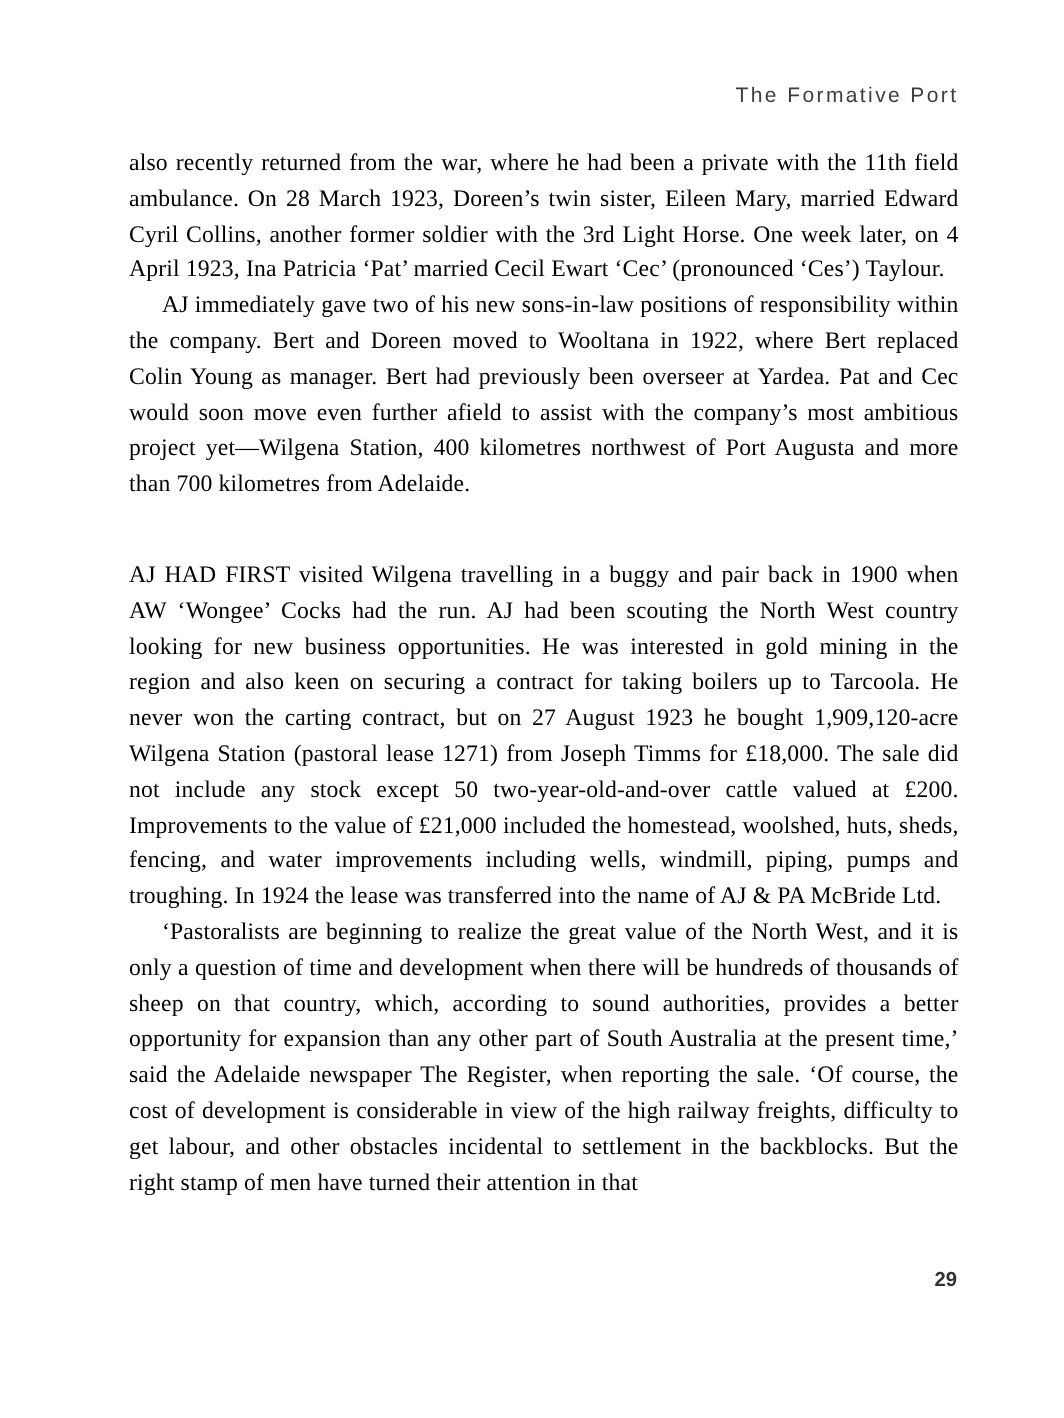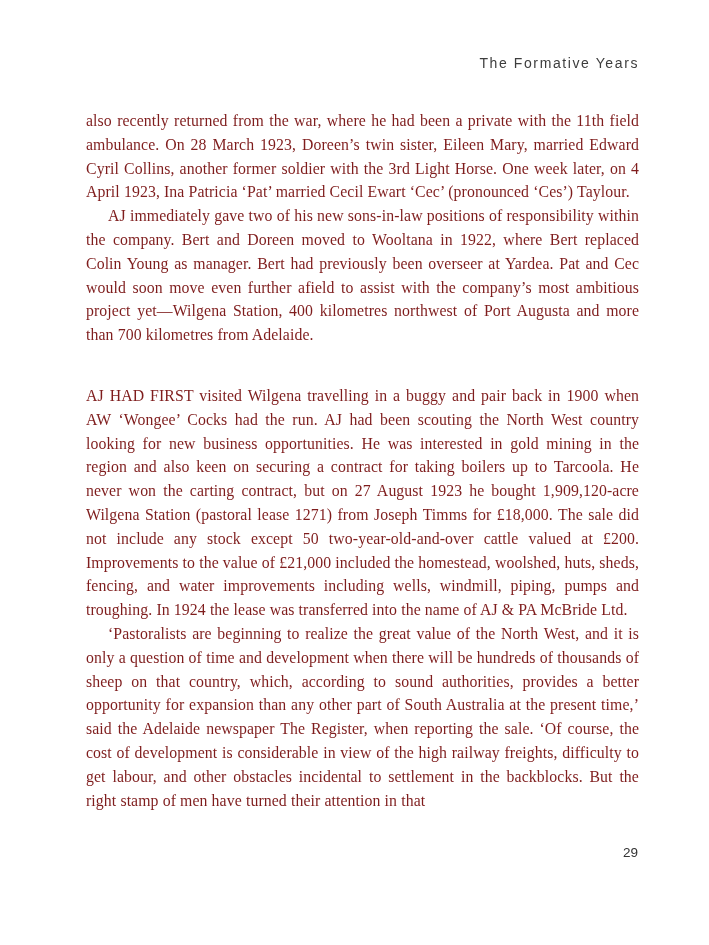--- a/index.html
+++ b/index.html
@@ -21,24 +21,24 @@
     left: 86px;
     width: 553px;
     text-align: right;
     font-family: "Liberation Sans", sans-serif;
     font-size: 14px;
     letter-spacing: 1.6px;
     color: #3d3d3d;
   }
   .page-body {
     position: absolute;
-    top: 109px;
+    top: 97px;
     left: 86px;
     width: 553px;
-    color: #7f1d1d;
+    color: #000000;
   }
   .para {
     margin: 0;
     font-size: 15.8px;
     line-height: 23.8px;
     text-align: justify;
     letter-spacing: 0.1px;
   }
   .para.indent {
     text-indent: 22px;
@@ -48,27 +48,28 @@
   }
   .italic {
   }
   .page-number {
     position: absolute;
     right: 71px;
     bottom: 85px;
     font-family: "Liberation Sans", sans-serif;
     font-size: 13.5px;
     color: #333333;
+    font-weight: bold;
   }
 </style>
 </head>
 <body>
 
 <div class="book-page">
-  <div class="running-header">The Formative Years</div>
+  <div class="running-header">The Formative Port</div>
 
   <div class="page-body">
       <p class="para"><span>also recently returned from the war, where he had been a private with the 11th field ambulance. On 28 March 1923, Doreen’s twin sister, Eileen Mary, married Edward Cyril Collins, another former soldier with the 3rd Light Horse. One week later, on 4 April 1923, Ina Patricia ‘Pat’ married Cecil Ewart ‘Cec’ (pronounced ‘Ces’) Taylour.</span></p>
       <p class="para indent"><span>AJ immediately gave two of his new sons-in-law positions of responsibility within the company. Bert and Doreen moved to Wooltana in 1922, where Bert replaced Colin Young as manager. Bert had previously been overseer at Yardea. Pat and Cec would soon move even further afield to assist with the company’s most ambitious project yet—Wilgena Station, 400 kilometres northwest of Port Augusta and more than 700 kilometres from Adelaide.</span></p>
       <p class="para section-break"><span>AJ HAD FIRST visited Wilgena travelling in a buggy and pair back in 1900 when AW ‘Wongee’ Cocks had the run. AJ had been scouting the North West country looking for new business opportunities. He was interested in gold mining in the region and also keen on securing a contract for taking boilers up to Tarcoola. He never won the carting contract, but on 27 August 1923 he bought 1,909,120-acre Wilgena Station (pastoral lease 1271) from Joseph Timms for £18,000. The sale did not include any stock except 50 two-year-old-and-over cattle valued at £200. Improvements to the value of £21,000 included the homestead, woolshed, huts, sheds, fencing, and water improvements including wells, windmill, piping, pumps and troughing. In 1924 the lease was transferred into the name of AJ &amp; PA McBride Ltd.</span></p>
       <p class="para indent"><span>‘Pastoralists are beginning to realize the great value of the North West, and it is only a question of time and development when there will be hundreds of thousands of sheep on that country, which, according to sound authorities, provides a better opportunity for expansion than any other part of South Australia at the present time,’ said the Adelaide newspaper </span><span class="italic">The Register</span><span>, when reporting the sale. ‘Of course, the cost of development is considerable in view of the high railway freights, difficulty to get labour, and other obstacles incidental to settlement in the backblocks. But the right stamp of men have turned their attention in that</span></p>
     </div>
 
   <div class="page-number">29</div>
 </div>

